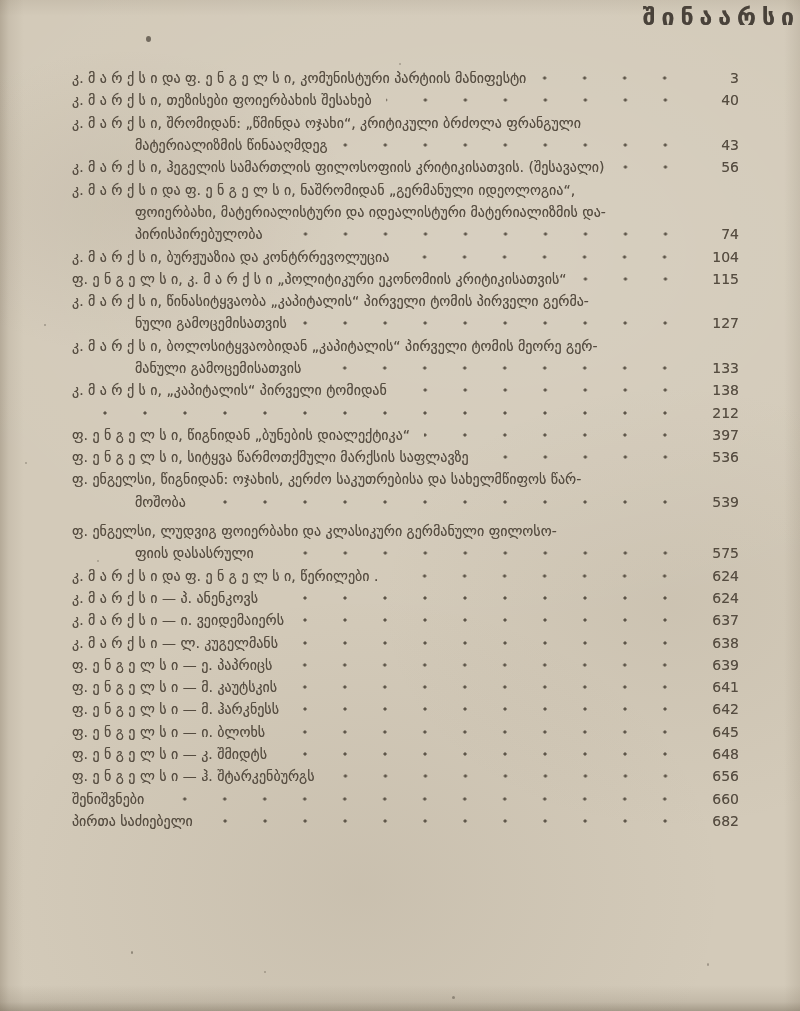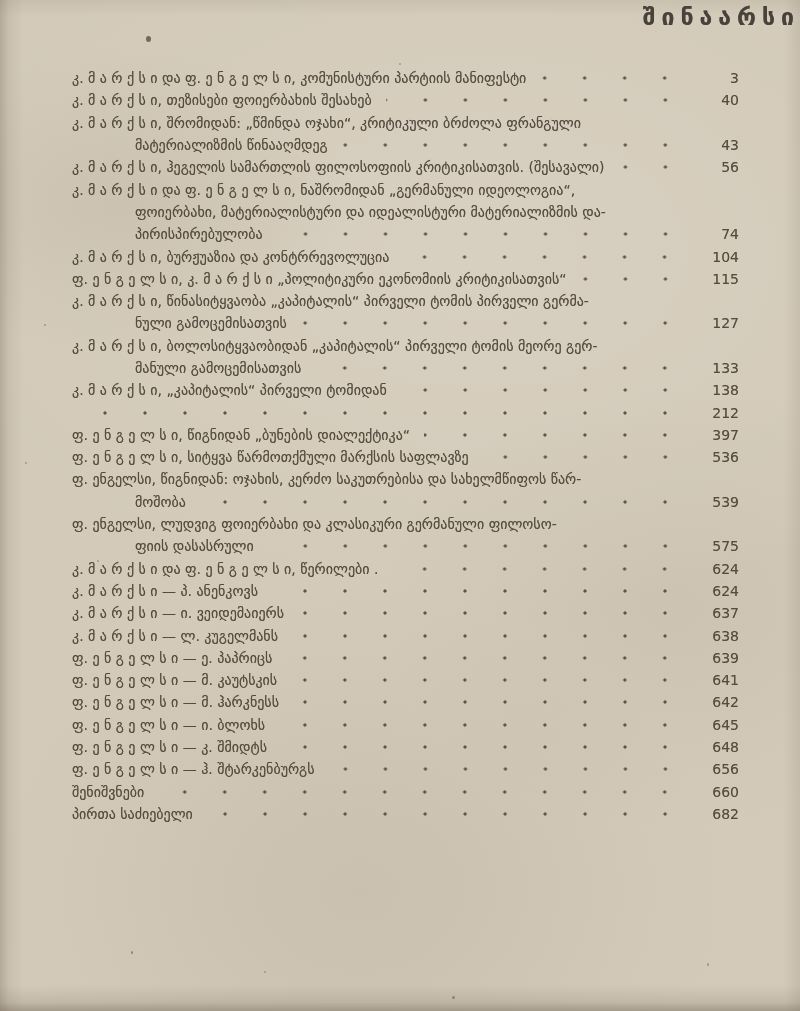--- a/index.html
+++ b/index.html
@@ -46,21 +46,21 @@
     display: flex;
     align-items: center;
     height: 22.3px;
     box-sizing: border-box;
     padding-left: 72px;
     padding-right: 61px;
     font-size: 14px;
     text-shadow: 0 0 0.4px rgba(85,76,64,0.5);
   }
   .row.indent { padding-left: 135px; }
-  .row.gap { margin-top: 0; }
+  .row.gap { margin-top: 7px; }
   .text {
     white-space: pre;
     flex: 0 1 auto;
     overflow: hidden;
   }
   .dots {
     flex: 1 1 auto;
     min-width: 10px;
     height: 4px;
     margin: 0 10px 0 14px;

